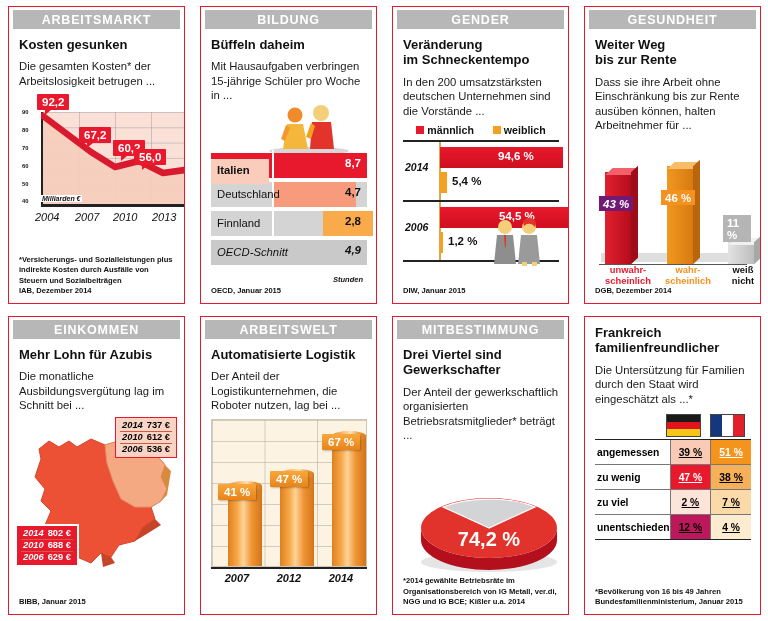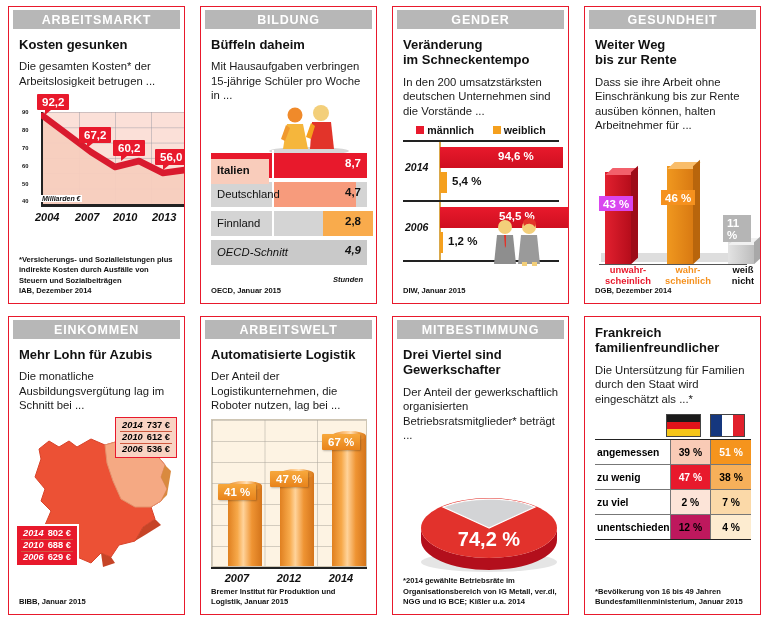--- a/index.html
+++ b/index.html
@@ -55,21 +55,21 @@
     position: absolute; left: 22px; top: 18px; width: 144px; height: 92px;
     background: #fbe0d8;
     border-left: 2.5px solid #222;
     background-image:
       linear-gradient(to right, rgba(150,150,160,.45) 1px, transparent 1px),
       linear-gradient(to bottom, rgba(150,150,160,.45) 1px, transparent 1px);
     background-size: 36px 15.3px;
   }
   .lc-axis-x { position: absolute; left: 22px; top: 110px; width: 150px; height: 2.5px; background:#222; }
   .lc-ylab { position: absolute; left: 3px; font-size: 5.8px; font-weight: bold; color:#111; }
-  .lc-xlab { position: absolute; top: 117px; font-size: 11px; font-weight: bold; font-style: italic; color:#111; }
+  .lc-xlab { position: absolute; top: 117px; font-size: 11px; font-weight: normal; font-style: italic; color:#111; }
   .lc-unit { position:absolute; left: 22px; top: 101px; font-size:7px; font-style:italic; font-weight:bold; color:#111; background:#fff; padding:0 1px;}
   .bub {
     position: absolute; background: #e8192c; color: #fff;
     font-weight: bold; font-size: 11.5px; padding: 1.5px 5px 2px 5px;
     border-radius: 1px; z-index: 5;
   }
   .bub:after {
     content:""; position:absolute; bottom:-5px; left:8px;
     border-left:6px solid #e8192c; border-bottom:5px solid transparent;
   }
@@ -146,21 +146,21 @@
   
   .flags { display:flex; justify-content:flex-end; gap:9px; margin:8px 6px 2px 0; }
   .flag { width:35px; height:23px; border:1px solid #444; }
   .flag.de { background:linear-gradient(#1a1a1a 33.3%, #e0141a 33.3%, #e0141a 66.6%, #f5c518 66.6%); }
   .flag.fr { background:linear-gradient(to right,#15377e 33.3%, #ffffff 33.3%, #ffffff 66.6%, #e1202c 66.6%); }
   table.cmp { width:100%; border-collapse:collapse; }
   table.cmp td { font-size:10.3px; font-weight:bold; height:25px; border-bottom:1px solid #777; }
   table.cmp tr:first-child td { border-top:1.6px solid #222; }
   table.cmp tr:last-child td { border-bottom:1.6px solid #222; }
   td.rl { font-weight:normal; padding-left:2px; font-size:10.3px; }
-  td.v { text-align:center; width:44px; border-left:1px solid #777; }
+  td.v { text-align:center; width:44px; border-left:1px solid #777;text-decoration:underline; }
 </style>
 </head>
 <body>
 
 <div class="grid">
 
   <div class="panel">
     <div class="card">
       <div class="cat-bar">
         <span>ARBEITSMARKT</span>
@@ -190,21 +190,21 @@
               <polygon points="24,22 72,58 96,73 120,67 144,79 166,76 166,112 24,112" fill="#f7cdbe" opacity="0.95"></polygon>
               <polyline points="24,22 72,58 96,73 120,67 144,79 166,76" fill="none" stroke="#d91a2e" stroke-width="6.5" stroke-linejoin="round" stroke-linecap="round"></polyline>
             </g>
           </svg>
 
           <div class="lc-unit">Milliarden €</div>
 
           <div class="bub" style="left:18px;top:0px">92,2</div>
           <div class="bub" style="left:60px;top:33px">67,2</div>
           <div class="bub" style="left:94px;top:46px">60,2</div>
-          <div class="bub" style="left:136px;top:55px">56,0</div>
+          <div class="bub" style="left:115px;top:55px">56,0</div>
 
           <div class="lc-xlab" style="left:16px">2004</div>
           <div class="lc-xlab" style="left:56px">2007</div>
           <div class="lc-xlab" style="left:94px">2010</div>
           <div class="lc-xlab" style="left:133px">2013</div>
         </div>
       </div>
       <div class="src" style="white-space:pre-line">*Versicherungs- und Sozialleistungen plus indirekte Kosten durch Ausfälle von Steuern und Sozialbeiträgen
 IAB, Dezember 2014</div>
     </div>
@@ -331,21 +331,21 @@
 
         <div class="bars3d">
 
           <div style="position:absolute;left:6px;right:4px;bottom:24px;height:9px;background:#dedede;"></div>
 
           <div class="bar3d" style="left:10px;width:26px;height:92px;">
             <div class="front" style="height:92px;background:linear-gradient(to right,#e2202f,#b60d1b);"></div>
             <div class="top" style="top:-4px;left:4px;background:#f2606b;"></div>
             <div class="side" style="top:-3px;height:92px;background:#9d0c18;"></div>
           </div>
-          <div class="b3-lab" style="left:4px;bottom:75px;background:#d946ef;">43 %</div>
+          <div class="b3-lab" style="left:4px;bottom:75px;background:#701a75;font-style:italic;">43 %</div>
 
           <div class="bar3d" style="left:72px;width:26px;height:98px;">
             <div class="front" style="height:98px;background:linear-gradient(to right,#f0981f,#d97a12);"></div>
             <div class="top" style="top:-4px;left:4px;background:#f9bd6a;"></div>
             <div class="side" style="top:-3px;height:98px;background:#b8650c;"></div>
           </div>
           <div class="b3-lab" style="left:66px;bottom:81px;background:#f5911e;">46 %</div>
 
           <div class="bar3d" style="left:133px;width:26px;height:22px;">
             <div class="front" style="height:22px;background:linear-gradient(to right,#e3e3e3,#bdbdbd);"></div>
@@ -456,21 +456,20 @@
           <div class="cyl-lab" style="left:58px;bottom:79px;">47 %</div>
           <div class="cyl-lab" style="left:110px;bottom:116px;">67 %</div>
         </div>
         <div class="cyl-axis"></div>
         <div class="cyl-cats">
           <span>2007</span>
           <span>2012</span>
           <span>2014</span>
         </div>
       </div>
-      <div class="src">Bremer Institut für Produktion und Logistik, Januar 2015</div>
     </div>
   </div>
 
   <div class="panel">
     <div class="card">
       <div class="cat-bar">
         <span>MITBESTIMMUNG</span>
       </div>
       <div class="body">
         <h2 class="title" style="white-space:pre-line">Drei Viertel sind

